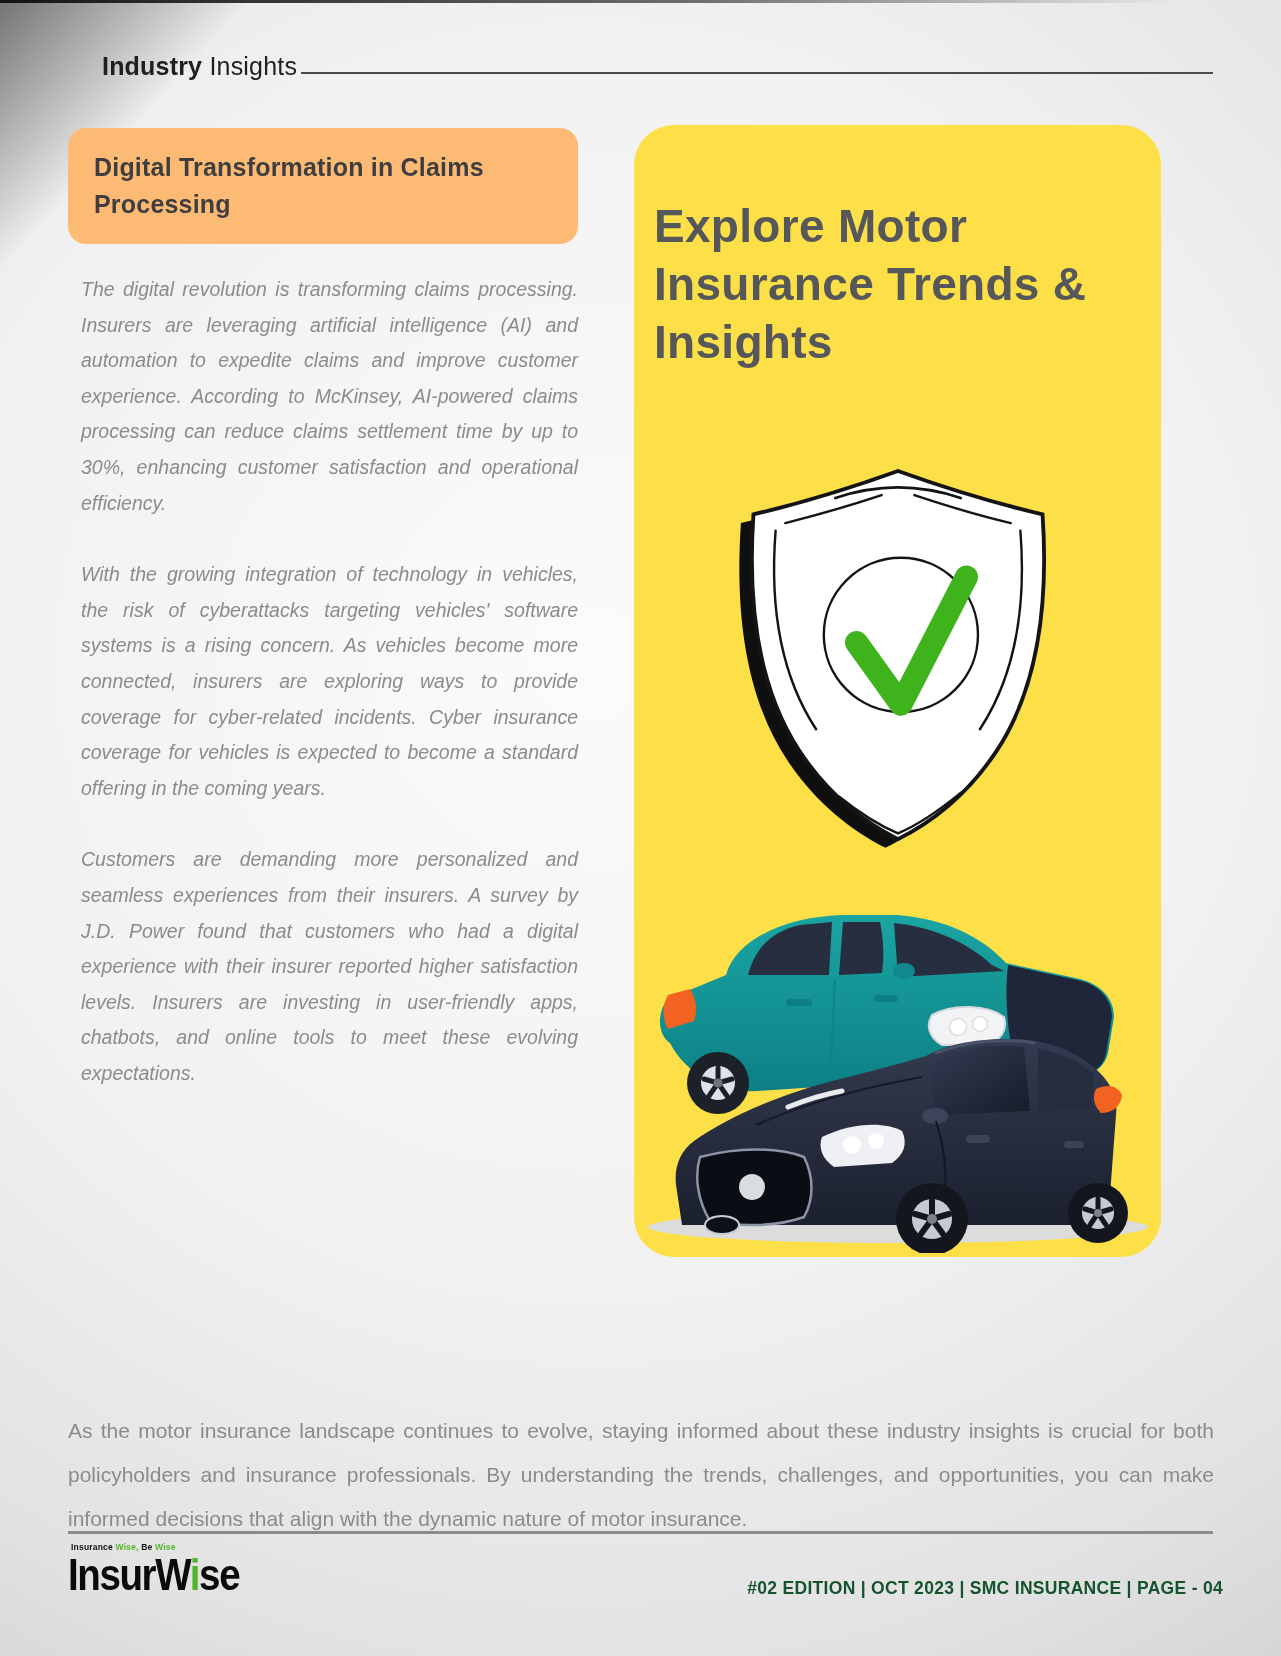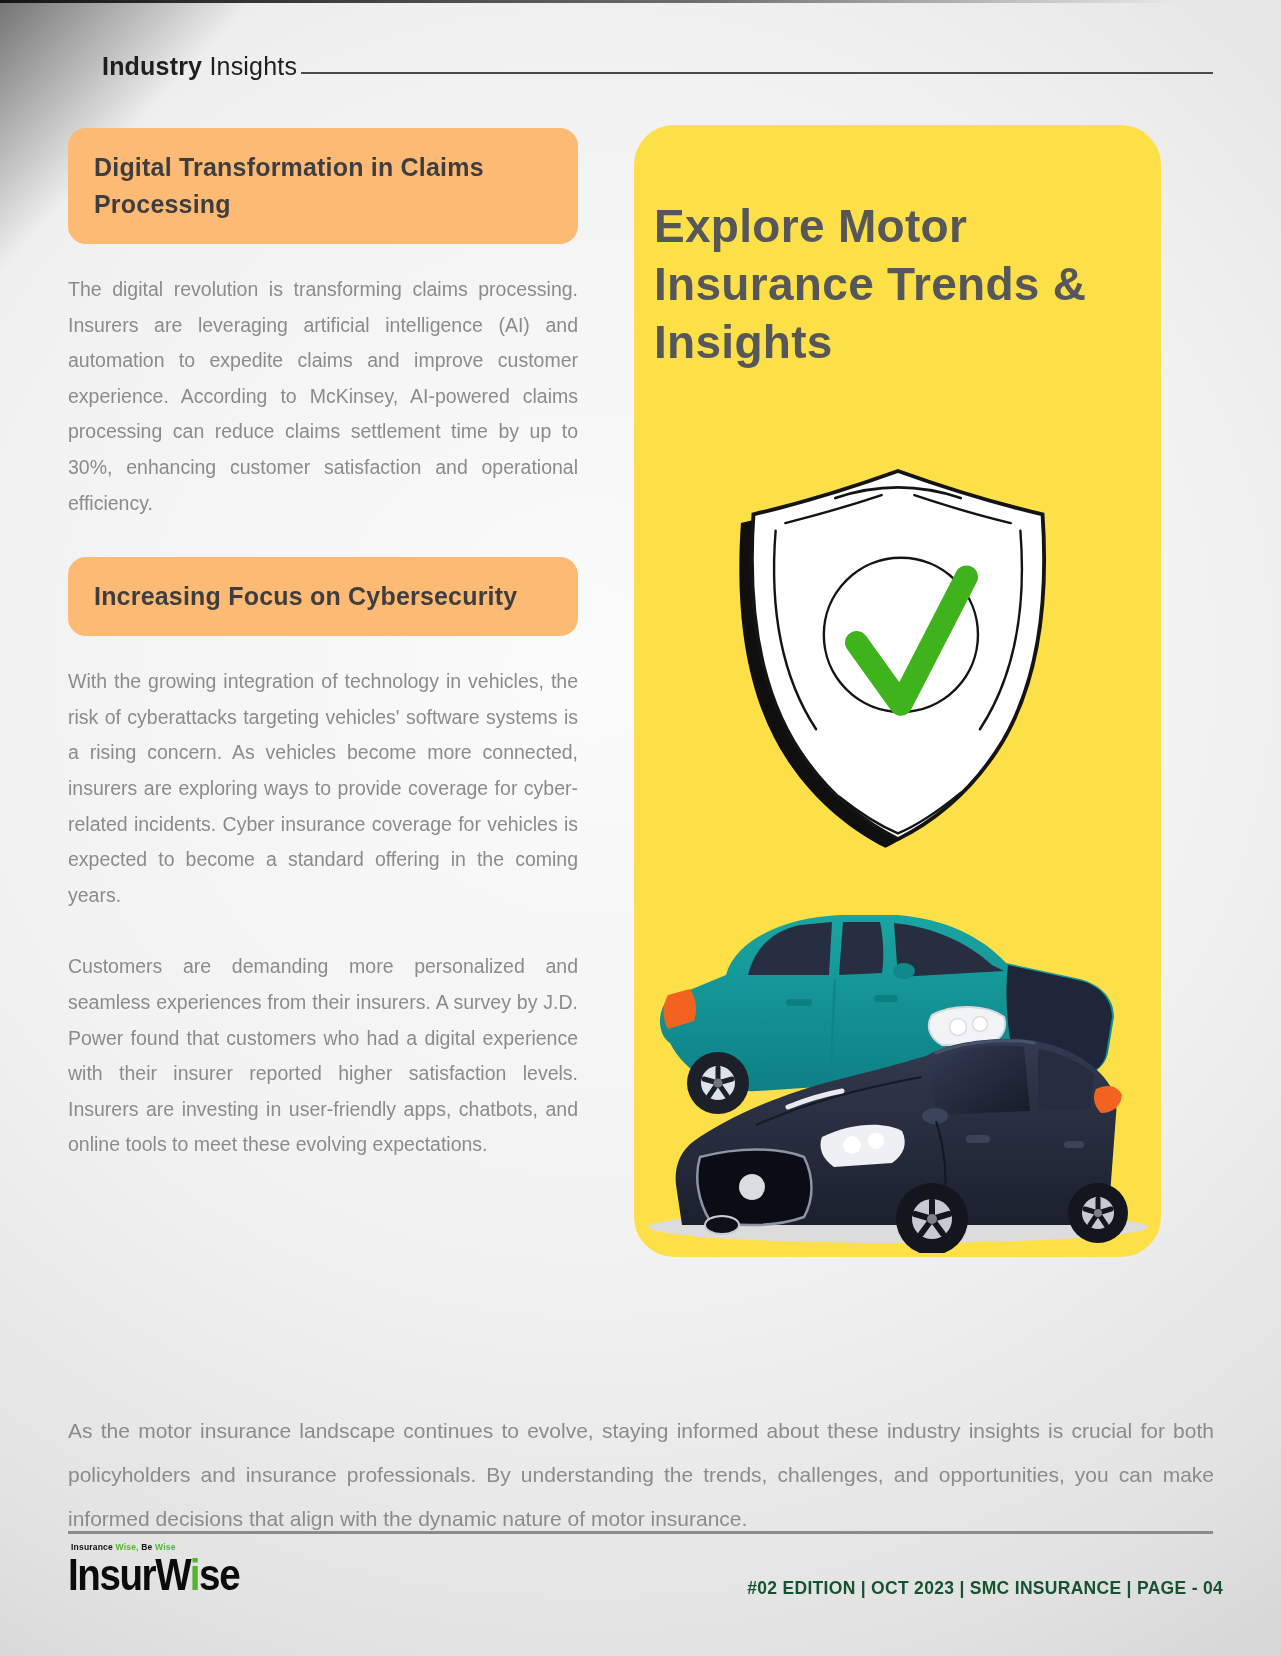--- a/index.html
+++ b/index.html
@@ -14,22 +14,22 @@
     background:linear-gradient(90deg,#141414,#6f6f6f 55%,rgba(160,160,160,0) 92%);}
   
   .masthead{position:absolute;left:68px;right:68px;top:52px;display:flex;gap:4px;margin-left:34px;}
   .masthead .words{font-size:25px;color:#1f1f1f;white-space:nowrap;letter-spacing:.2px;}
   .masthead .b{font-weight:800;}
   .masthead .rule{flex:1;height:2.5px;background:#4a4a4a;align-self:flex-end;margin-bottom:7px;}
   
   .left{position:absolute;left:68px;top:128px;width:510px;}
   .sec-title{background:#fdba74;border-radius:18px;padding:21px 26px;
     font-size:25px;line-height:37px;font-weight:700;color:#3e3e40;letter-spacing:.2px;}
-  .sec-body{margin:28px 0 36px 0;font-size:19.5px;line-height:35.6px;color:#8a8b8d;
-    text-align:justify;}
+  .sec-body{margin:28px 0 36px 13px;font-size:19.5px;line-height:35.6px;color:#8a8b8d;
+    text-align:justify;font-style:italic;}
   .sec-body.last{margin-bottom:0;}
   
   .panel{position:absolute;left:634px;top:125px;width:527px;height:1132px;
     background:#fde047;border-radius:40px;overflow:hidden;}
   .panel h1{margin:72px 20px 0 20px;width:460px;font-size:46px;line-height:58px;
     font-weight:800;color:#56575a;letter-spacing:.3px;}
   .shield{display:block;margin:88px auto 0 auto;}
   .cars{display:block;margin:18px auto 0 auto;}
   
   .closing{position:absolute;left:68px;top:1388px;width:1146px;
@@ -51,21 +51,20 @@
 
 <div class="masthead">
   <div class="words"><span class="b">Industry</span> <span>Insights</span></div>
   <div class="rule"></div>
 </div>
 
 <div class="left">
   <div class="sec-title">Digital Transformation in Claims Processing</div>
   <p class="sec-body">The digital revolution is transforming claims processing. Insurers are leveraging artificial intelligence (AI) and automation to expedite claims and improve customer experience. According to McKinsey, AI-powered claims processing can reduce claims settlement time by up to 30%, enhancing customer satisfaction and operational efficiency.</p>
 
-  <div class="sec-title">Increasing Focus on Cybersecurity</div>
   <p class="sec-body">With the growing integration of technology in vehicles, the risk of cyberattacks targeting vehicles' software systems is a rising concern. As vehicles become more connected, insurers are exploring ways to provide coverage for cyber-related incidents. Cyber insurance coverage for vehicles is expected to become a standard offering in the coming years.</p>
 
   <p class="sec-body last">Customers are demanding more personalized and seamless experiences from their insurers. A survey by J.D. Power found that customers who had a digital experience with their insurer reported higher satisfaction levels. Insurers are investing in user-friendly apps, chatbots, and online tools to meet these evolving expectations.</p>
 </div>
 
 <div class="panel">
   <h1>Explore Motor Insurance Trends &amp; Insights</h1>
 
   <svg class="shield" width="318" height="396" viewBox="0 0 330 410">
     <path d="M165,12 C215,30 268,46 315,57 C321,145 312,235 267,303 C237,348 199,377 165,394 C131,377 93,348 63,303 C18,235 9,145 15,57 C62,46 115,30 165,12 Z" transform="translate(-13,9)" fill="#0f0f0f"></path>

